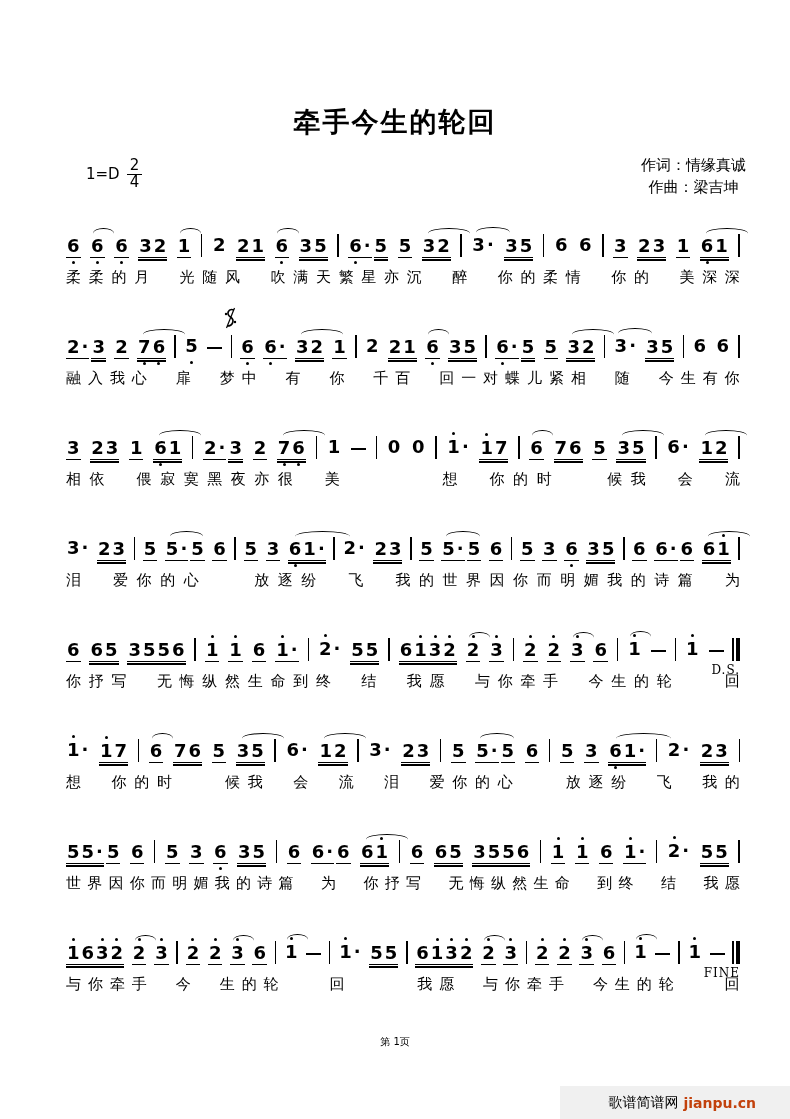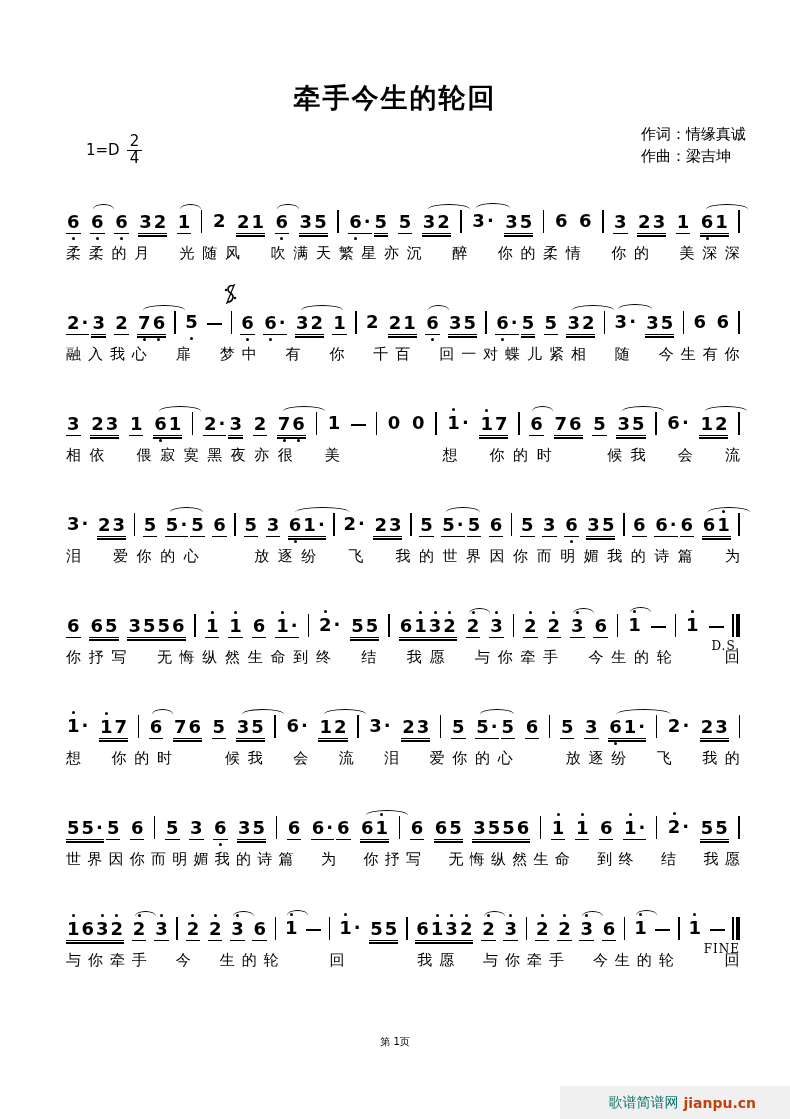--- a/index.html
+++ b/index.html
@@ -1,25 +1,25 @@
 <!DOCTYPE html>
 <html><head>
 <meta charset="utf-8">
 <style>
   html,body{margin:0;padding:0;background:#fff;}
   .page{position:relative;width:790px;height:1119px;background:#ffffff;color:#000;
         font-family:"DejaVu Sans",sans-serif;overflow:hidden;margin:0 auto;}
   
-  .title{margin:0;padding-top:80px;text-align:center;font-size:27px;font-weight:bold;
+  .title{margin:0;padding-top:104px;text-align:center;font-size:27px;font-weight:bold;
          letter-spacing:2px;font-family:"DejaVu Serif",serif;}
   .meta{position:relative;height:52px;margin-top:6px;font-size:15px;}
   .keysig{position:absolute;left:86px;top:12px;display:flex;align-items:center;gap:7px;}
   .ts{display:inline-flex;flex-direction:column;align-items:center;line-height:1.05;}
   .tsn{border-bottom:1px solid #000;padding:0 3px;}
-  .credits{position:absolute;right:44px;top:2px;line-height:1.45;text-align:left;}
+  .credits{position:absolute;right:44px;top:9px;line-height:1.45;text-align:center;}
   
   .score{padding:14px 50px 0 66px;}
   .line{position:relative;margin-bottom:26px;}
   .notesrow{display:flex;justify-content:space-between;align-items:flex-end;height:46px;}
   .tok{position:relative;display:inline-flex;align-items:flex-end;font-weight:bold;font-size:18px;line-height:1;}
   .pair{display:inline-flex;align-items:flex-end;gap:2px;}
   .grp{position:relative;display:inline-flex;align-items:flex-end;}
   .grp.u0{padding-bottom:4px;}
   .grp.u1{padding-bottom:2px;border-bottom:1.6px solid #000;}
   .grp.u2{padding-bottom:2px;border-bottom:1.6px solid #000;}
@@ -38,21 +38,21 @@
   .fb2{width:4px;height:23px;background:#000;margin-left:2px;}
   .dash{width:15px;height:2px;background:#000;margin-bottom:10px;}
   .mark{position:absolute;right:0;top:47px;font-size:12px;letter-spacing:1px;font-family:"DejaVu Serif",serif;margin-left:24px;}
   .lyrics{display:flex;justify-content:space-between;margin-top:9px;font-size:15px;height:20px;}
   .lyrics span{display:inline-block;line-height:20px;}
   
   .pagefoot{position:absolute;left:0;right:0;top:1035px;text-align:center;font-size:10px;}
   .wm{position:absolute;right:0;bottom:0;width:230px;height:33px;background:#f0f0f0;
       display:flex;align-items:center;justify-content:flex-end;gap:5px;
       padding-right:34px;box-sizing:border-box;font-size:14px;}
-  .wm-site{color:#0f766e;}
+  .wm-site{color:#000000;}
   .wm-domain{color:#c2410c;font-weight:bold;}
 </style>
 </head>
 <body>
 
 <div class="page">
 
   <h1 class="title">牵手今生的轮回</h1>
 
   <div class="meta">

